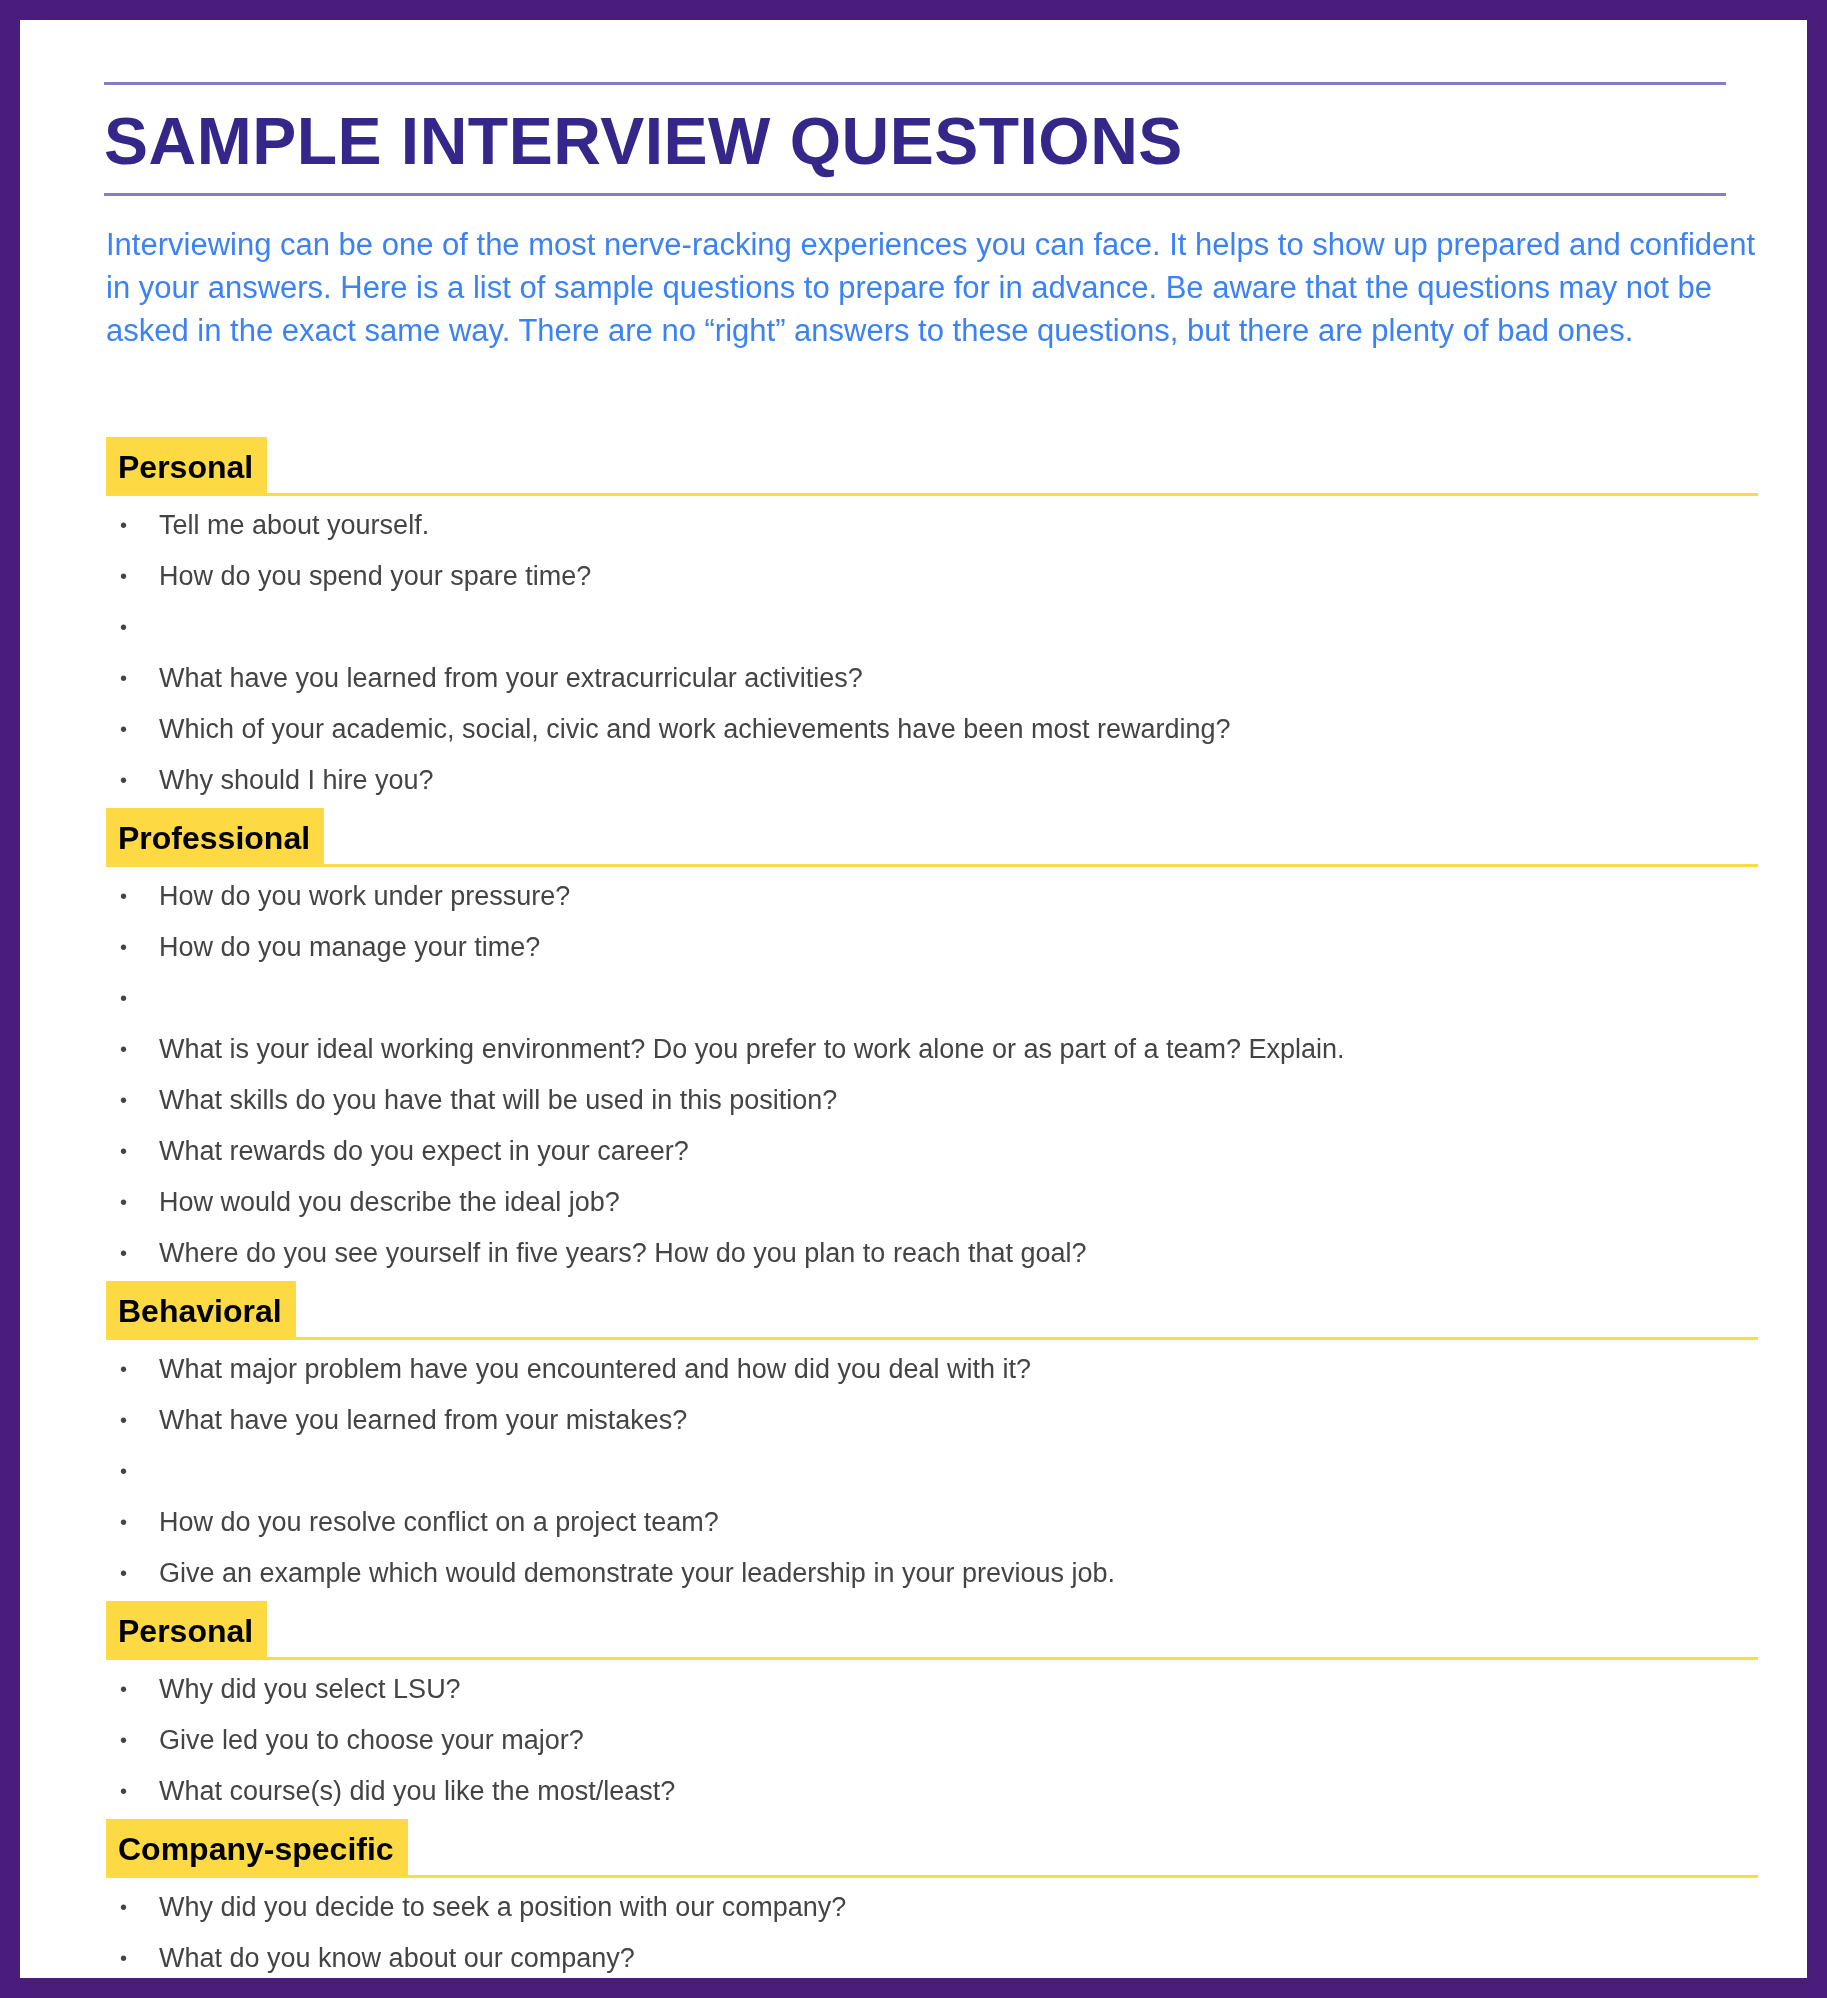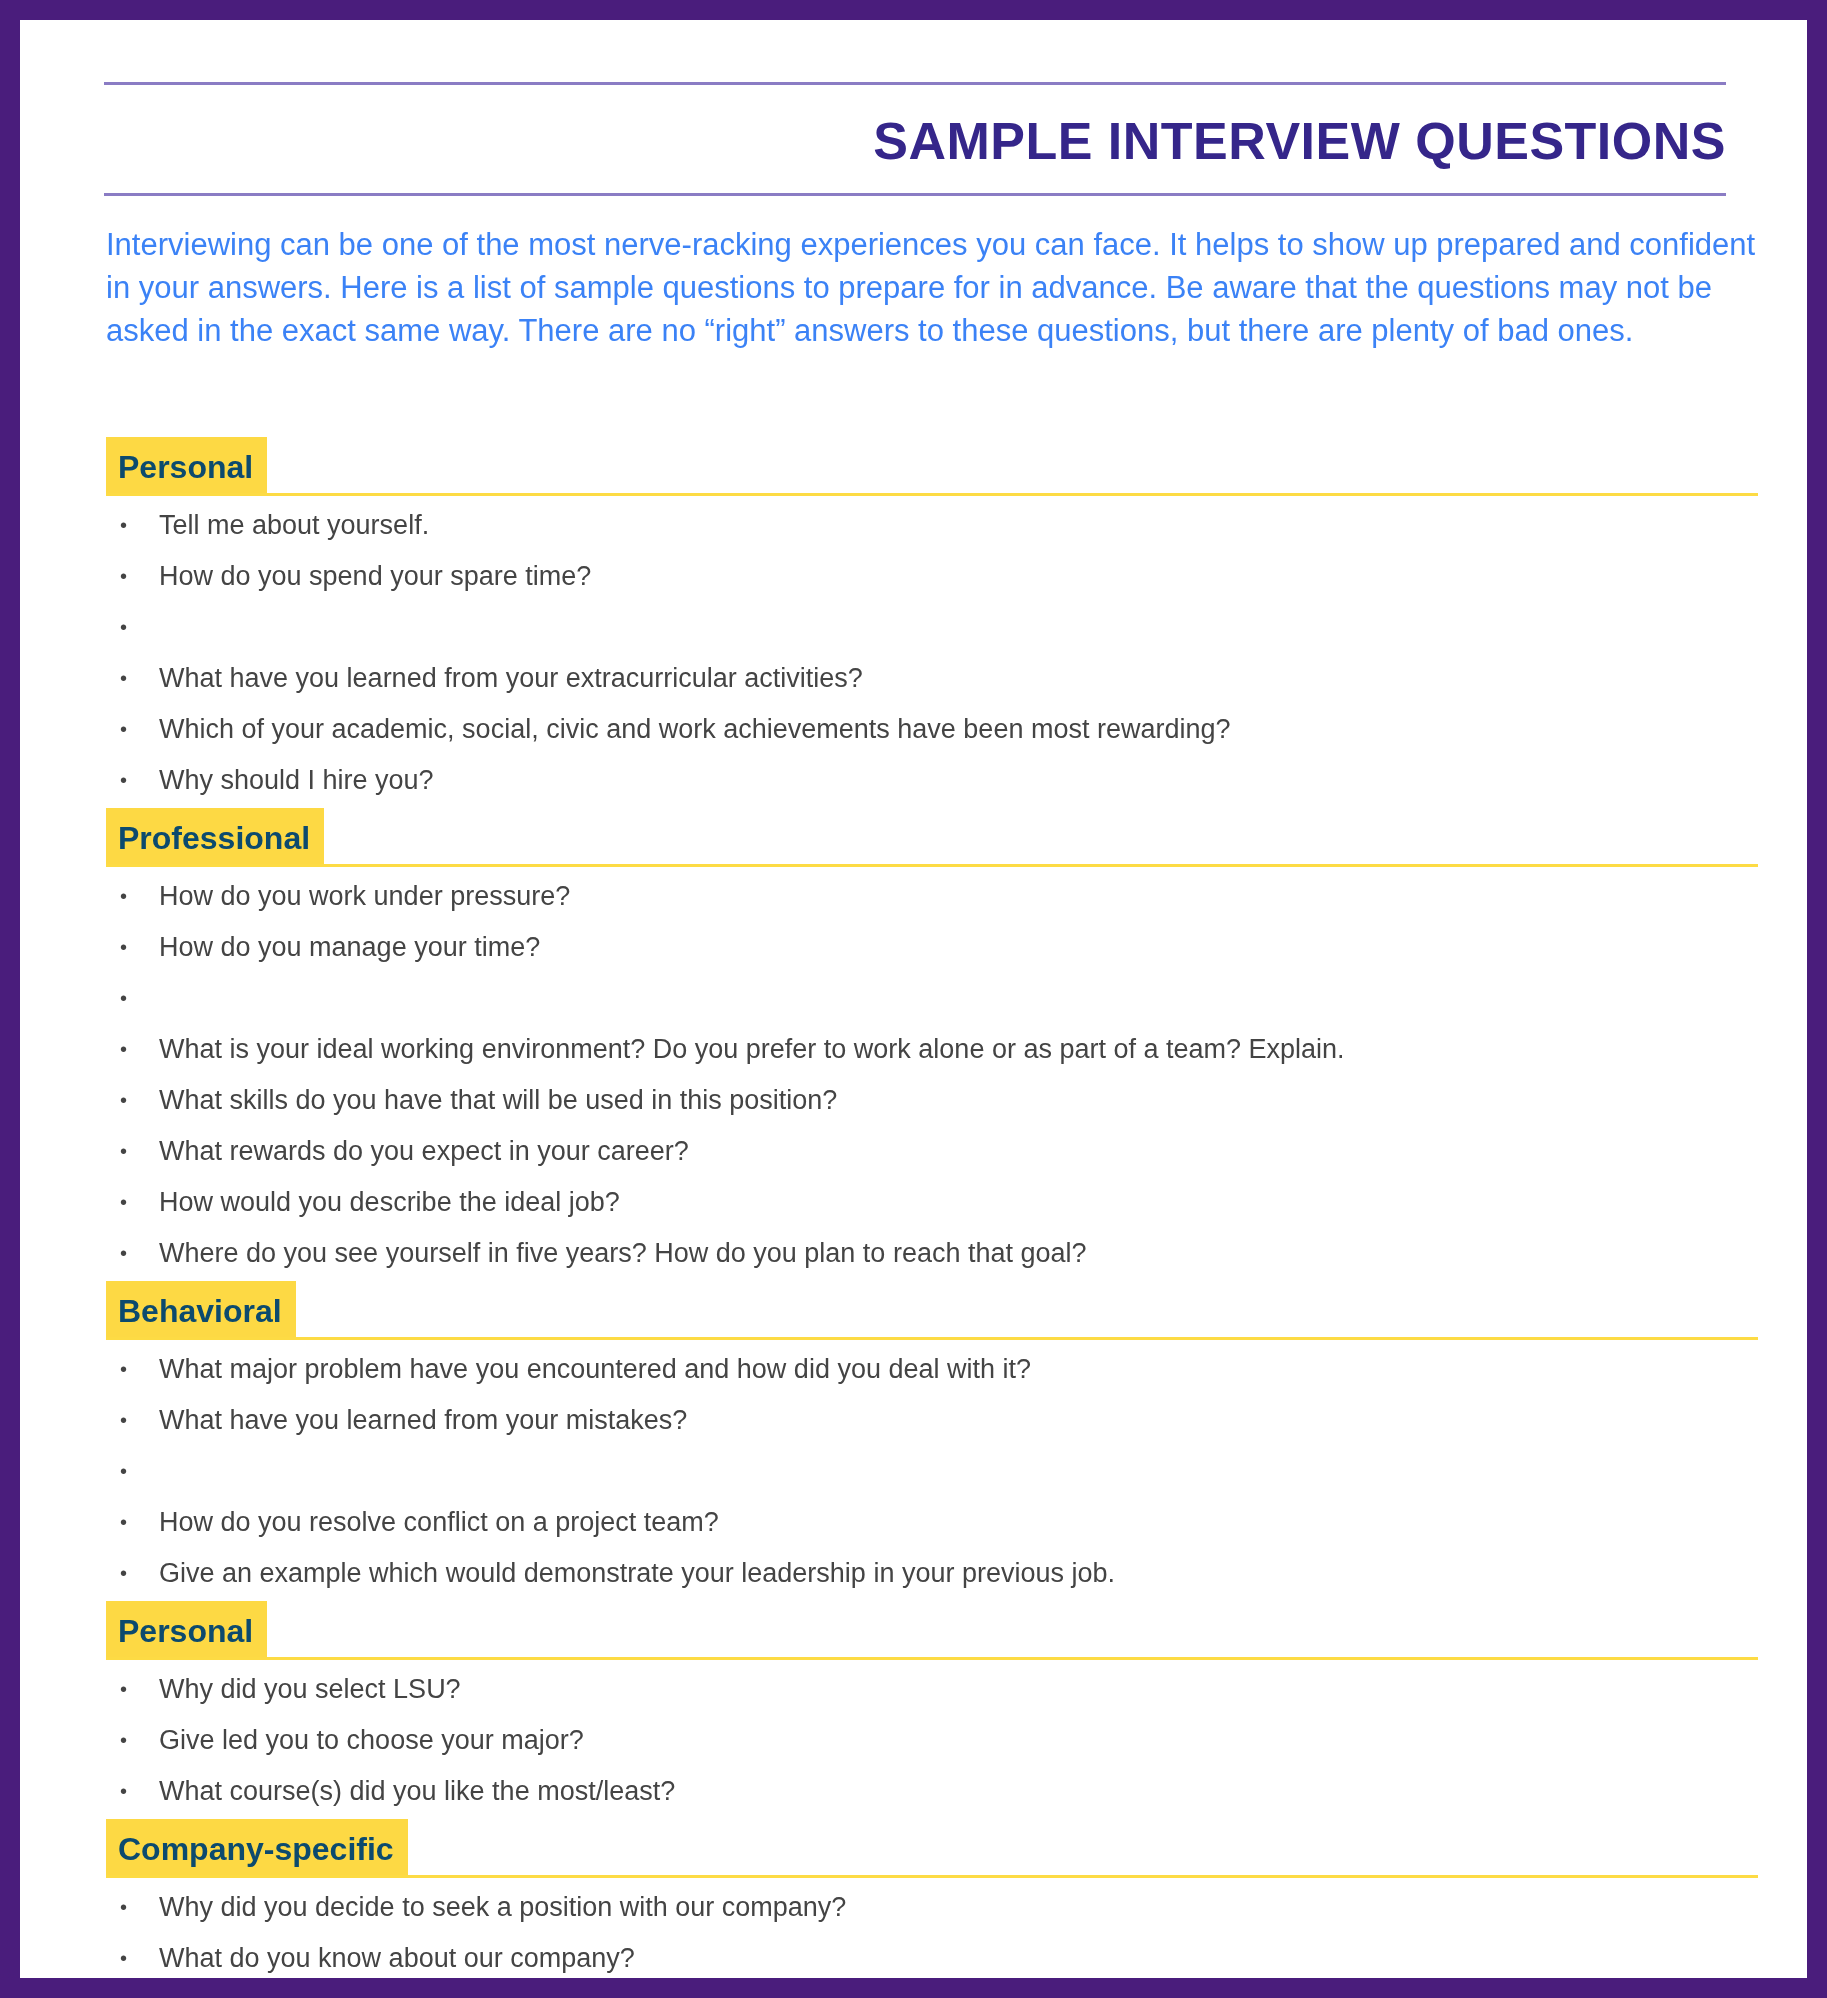--- a/index.html
+++ b/index.html
@@ -14,40 +14,40 @@
     background: #ffffff; overflow: hidden;
   }
   .rule {
     position: absolute; left: 84px; width: 1622px; height: 3px;
     background: #8a7cc4;
   }
   .rule.top { top: 62px; }
   .rule.bottom { top: 173px; }
   .title {
     position: absolute; top: 76px; left: 84px; width: 1622px;
-    text-align: right; margin: 0;
+    text-align: left; margin: 0;
     font-family: "Liberation Sans", sans-serif;
-    font-weight: 700; font-size: 52px; letter-spacing: 0.5px;
+    font-weight: 700; font-size: 66px; letter-spacing: 0.5px;
     color: #35268a; line-height: 90px;
   }
   .intro {
     position: absolute; top: 203px; left: 86px; width: 1650px;
     margin: 0; font-size: 31px; line-height: 43px; color: #3b82f6;
     font-weight: 400;
   }
   .sections {
     position: absolute; top: 417px; left: 86px; width: 1652px;
   }
   .section-header {
     position: relative; height: 56px;
     border-bottom: 3px solid #fddb44;
   }
   .section-label {
     display: inline-block; height: 56px; line-height: 60px;
-    background: #fdd944; color: #0c4a6e;
+    background: #fdd944; color: #000000;
     font-weight: 700; font-size: 32px;
     padding: 0 14px 0 12px;
   }
   ul.questions {
     list-style: none; margin: 0; padding: 4px 0 2px 0;
   }
   ul.questions li {
     position: relative; height: 51px; line-height: 51px;
     font-size: 27px; color: #444444; padding-left: 53px;
     white-space: nowrap;

